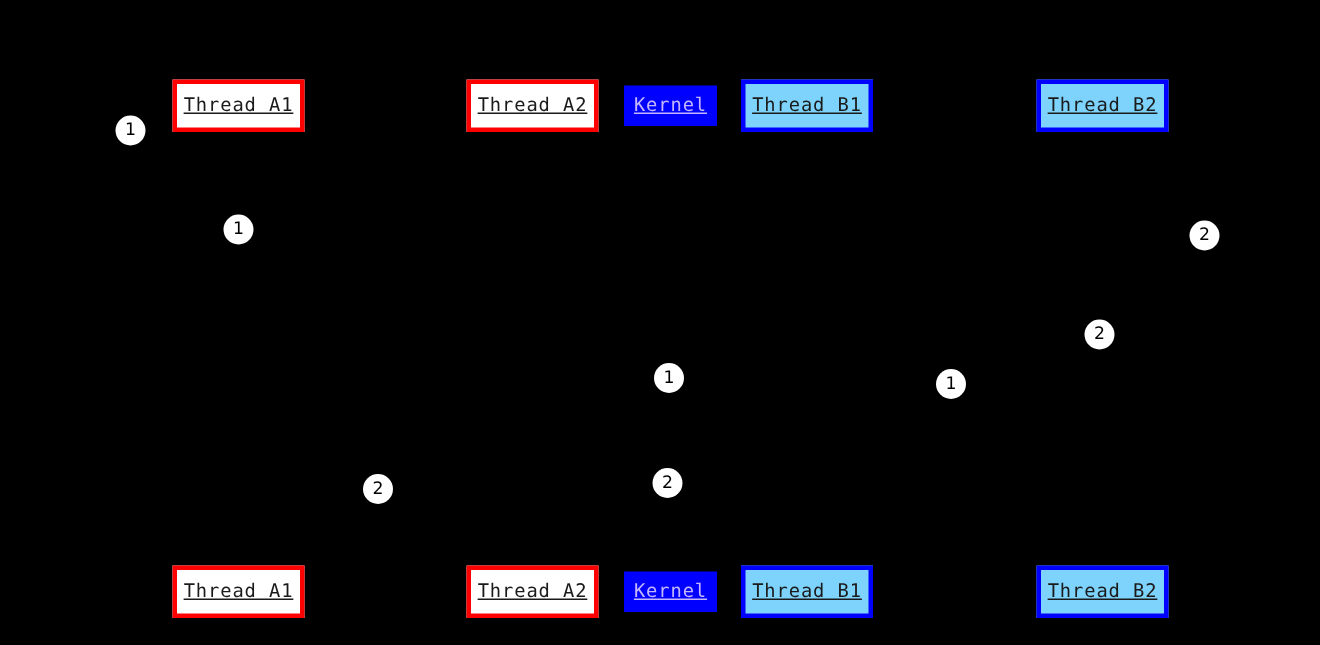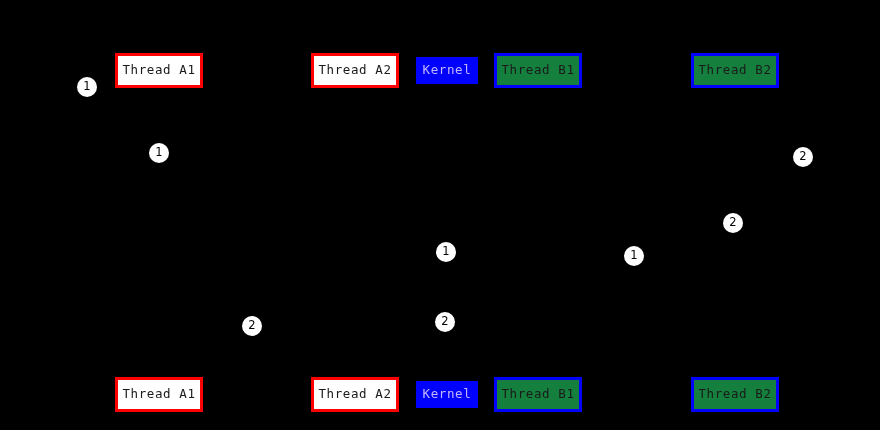--- a/index.html
+++ b/index.html
@@ -36,28 +36,29 @@
     position: absolute;
     box-sizing: border-box;
     display: flex;
     align-items: center;
     justify-content: center;
     font-size: 12.5px;
     letter-spacing: 0.6px;
     line-height: 1;
     white-space: nowrap;
     user-select: none;
+    text-decoration: underline;
   }
   .participant.thread-red {
     background: #ffffff;
     border: 3px solid #ff0000;
     color: #1a1a1a;
   }
   .participant.thread-blue {
-    background: #15803d;
+    background: #7dd3fc;
     border: 3px solid #0000ff;
     color: #1a1a1a;
   }
   .participant.kernel {
     background: #0000ff;
     border: 0 solid #0000ff;
     color: #c4b5fd;
   }
 
   

